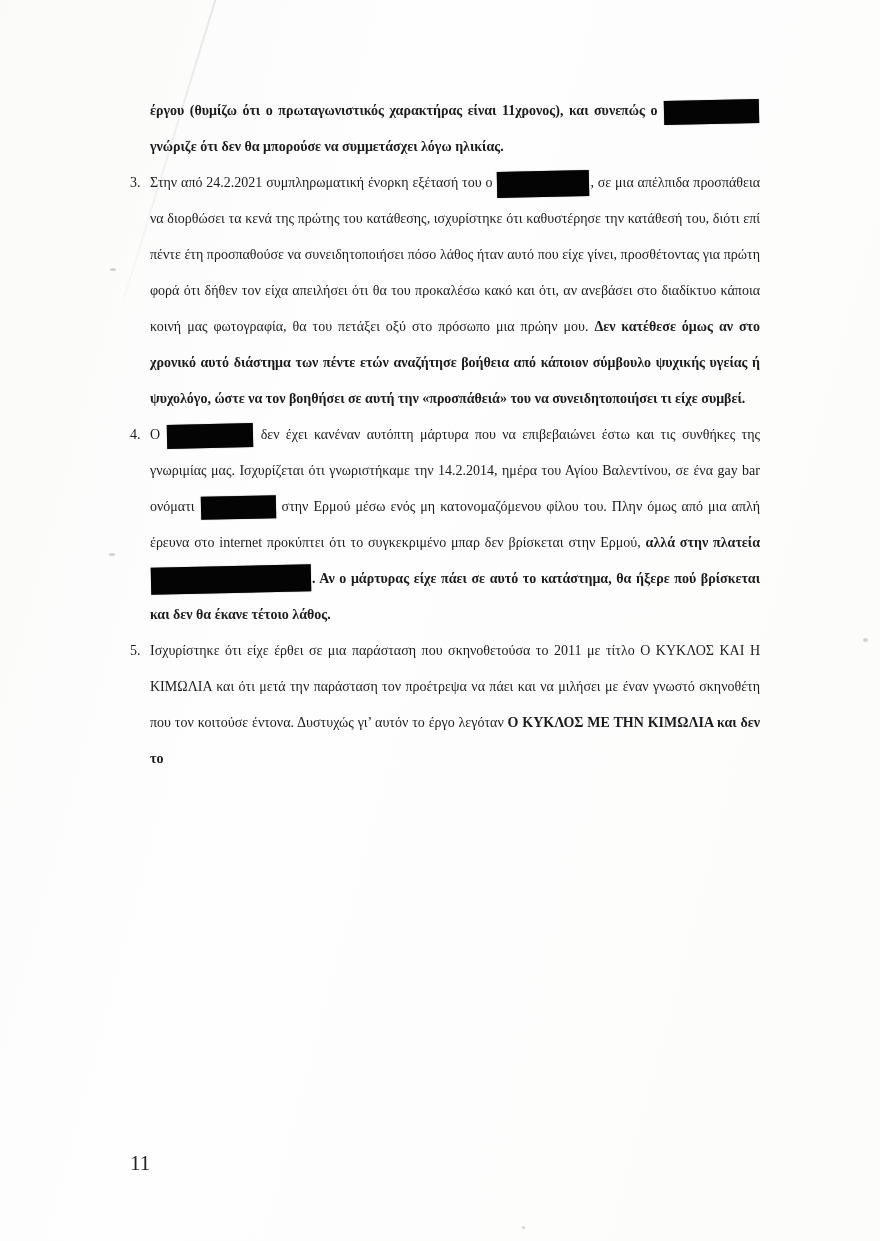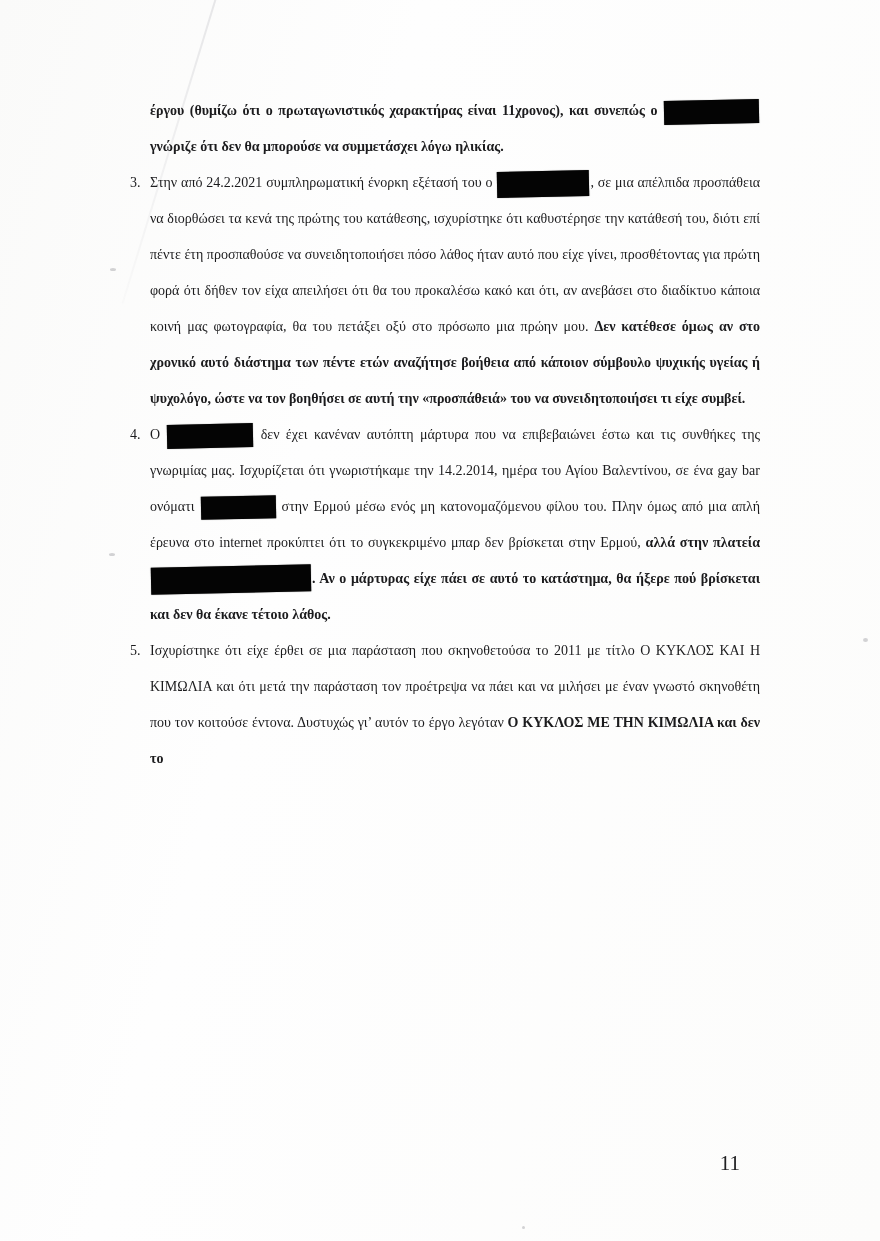--- a/index.html
+++ b/index.html
@@ -32,21 +32,21 @@
     vertical-align: middle;
     transform: rotate(-1.2deg);
     margin: 0 1px;
     box-shadow: 0 0 1px rgba(0,0,0,0.6);
   }
   .page-number {
     position: absolute;
     top: 1148px;
     left: 130px;
     width: 610px;
-    text-align: right;
+    text-align: left;
     font-size: 21px;
     line-height: 30px;
     color: #202022;
   }
   
   .crease {
     position: absolute;
     left: 218px; top: -12px;
     width: 2px; height: 330px;
     background: linear-gradient(to bottom, rgba(150,150,160,0.22), rgba(150,150,160,0.03));

